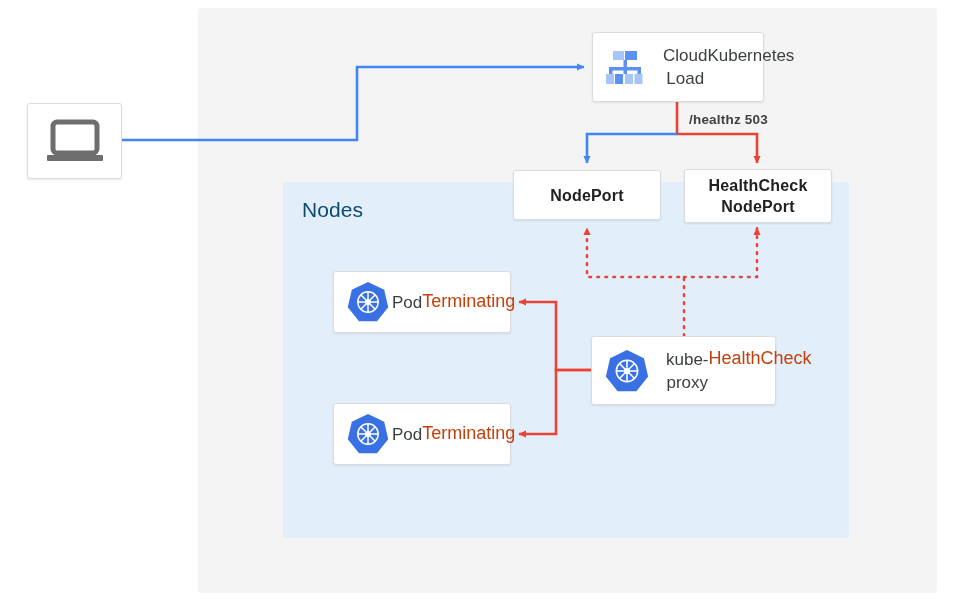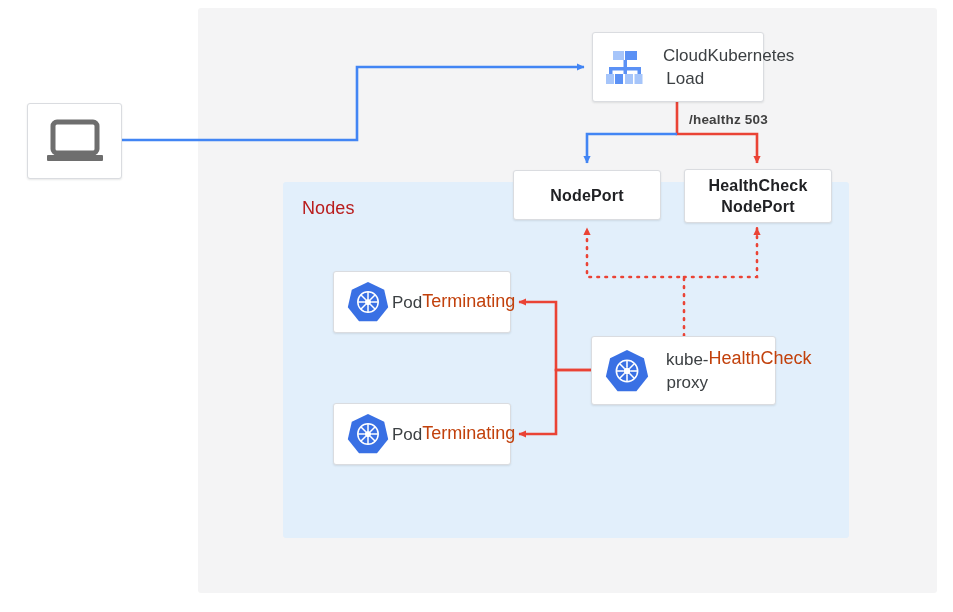--- a/index.html
+++ b/index.html
@@ -5,22 +5,22 @@
   html,body{margin:0;padding:0;background:#ffffff;}
   body{width:953px;height:612px;position:relative;overflow:hidden;
        font-family:"Liberation Sans","DejaVu Sans",sans-serif;}
   .stage{position:absolute;left:0;top:0;width:953px;height:612px;}
 
   
   .gray-panel{position:absolute;left:198px;top:8px;width:739px;height:585px;
               background:#F4F4F5;border-radius:3px;}
   .blue-panel{position:absolute;left:283px;top:182px;width:566px;height:356px;
               background:#E2EFFB;border-radius:3px;}
-  .nodes-label{position:absolute;left:302px;top:198px;font-size:18px;
-               color:#b91c1c;letter-spacing:.1px;}
+  .nodes-label{position:absolute;left:302px;top:198px;font-size:21px;
+               color:#0c4a6e;letter-spacing:.1px;}
 
   
   .card{position:absolute;background:#ffffff;border:1px solid #DADCE0;
         border-radius:3px;box-sizing:border-box;
         box-shadow:0 1px 2px rgba(60,64,67,.12);}
 
   .client-card{left:27px;top:103px;width:95px;height:76px;}
   .lb-card{left:592px;top:32px;width:172px;height:70px;
            display:flex;align-items:center;padding-left:10px;}
   .nodeport-card{left:513px;top:170px;width:148px;height:50px;

